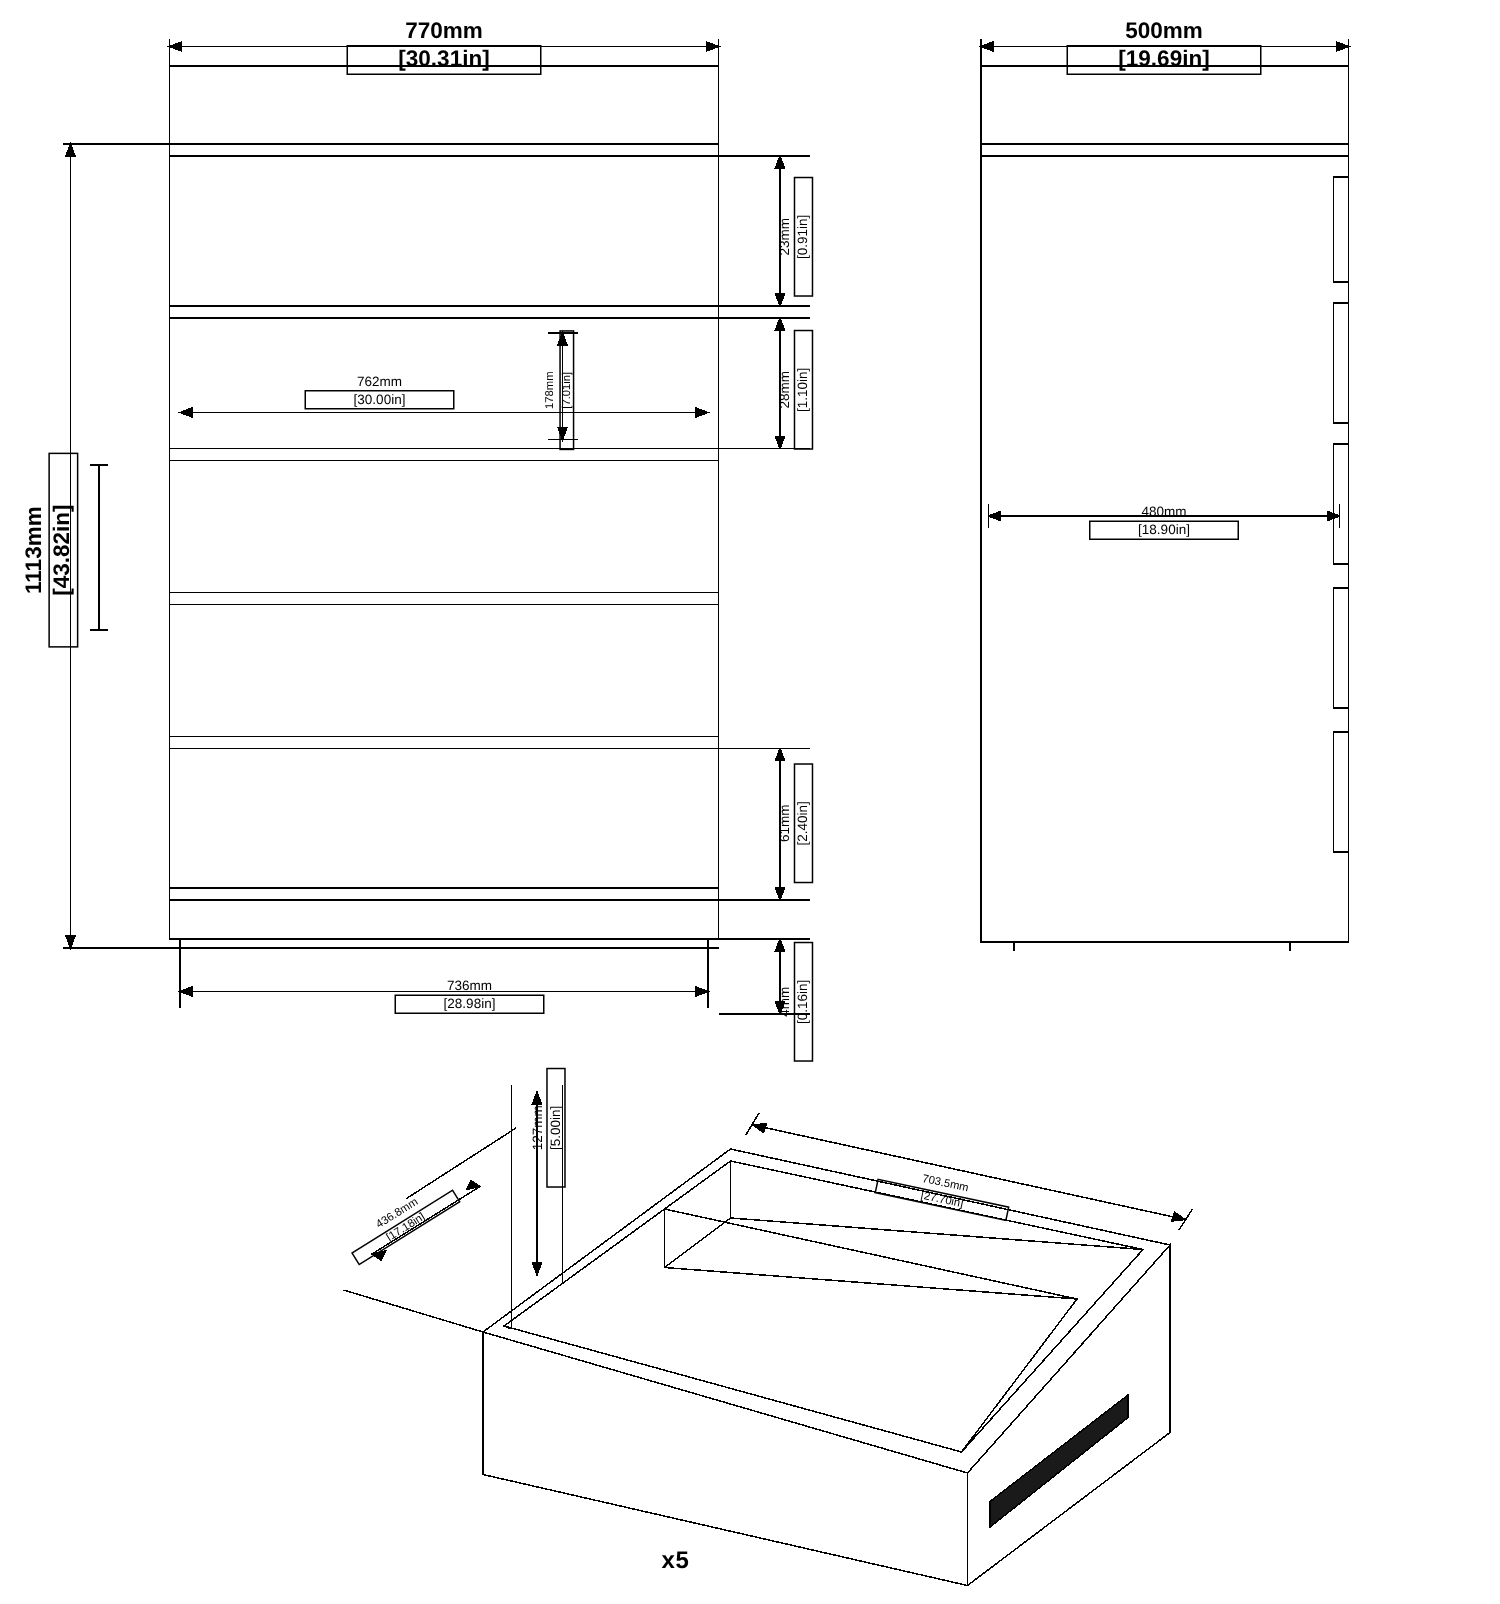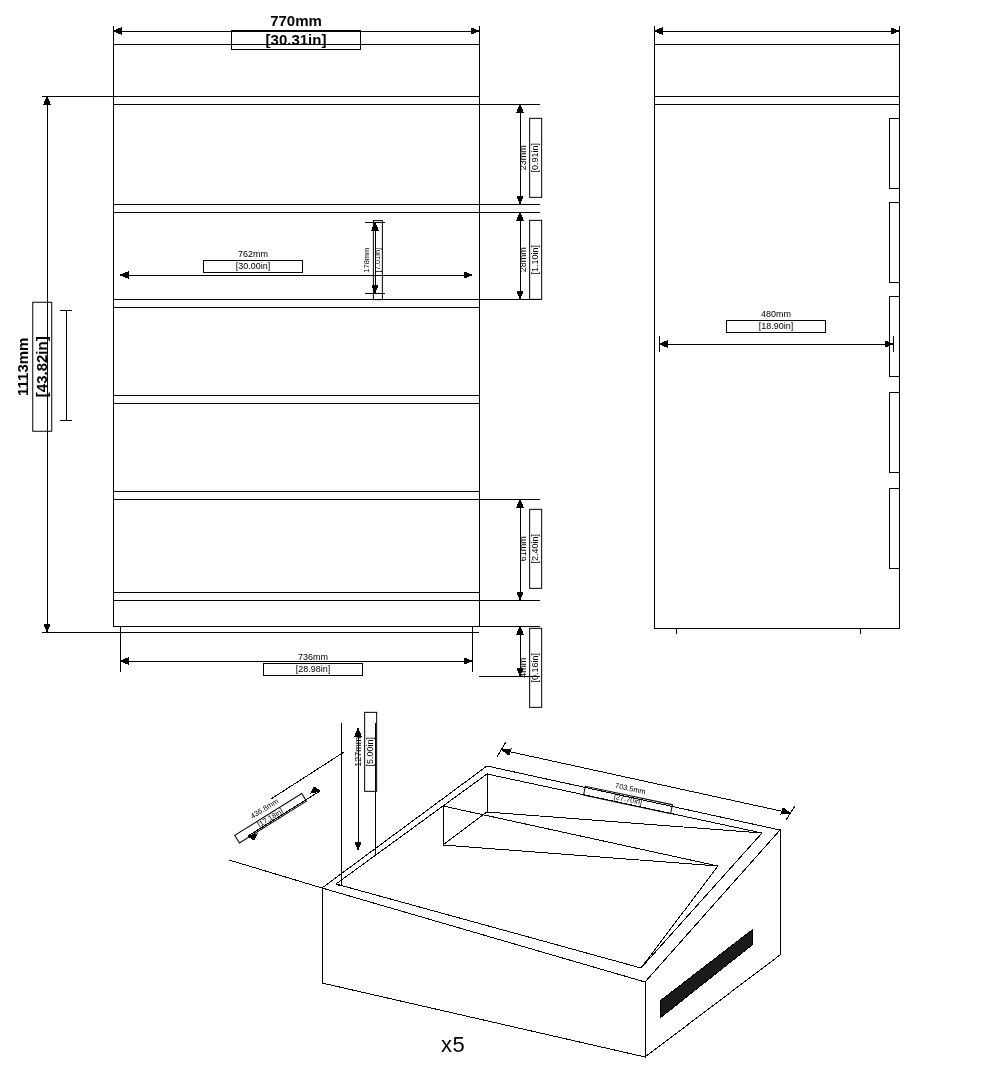--- a/index.html
+++ b/index.html
@@ -50,22 +50,22 @@
   .small .mm { font-size: 9px; font-weight: normal; }
   .small .inch { font-size: 9px; font-weight: normal; }
   .tiny .mm { font-size: 7.5px; font-weight: normal; }
   .tiny .inch { font-size: 7.5px; font-weight: normal; }
   .vert {
     transform-origin: 50% 50%;
     transform: rotate(-90deg);
   }
   .qty {
     position: absolute;
-    font-size: 22px;
-    font-weight: normal;
+    font-size: 16px;
+    font-weight: bold;
     letter-spacing: 0.5px;
   }
 </style>
 </head>
 <body>
 
 <div id="sheet">
 
   <svg class="diagram" viewBox="0 0 1000 1069">
     <g stroke="#000" fill="none" stroke-width="1" shape-rendering="crispEdges">
@@ -277,22 +277,26 @@
   <div class="dimtext small vert" style="left:490px; top:656px; width:80px;">
     <span class="mm">4mm</span>
     <span class="inch">[0.16in]</span>
   </div>
 
   <div class="dimtext small" style="left:263px; top:652px; width:100px;">
     <span class="mm">736mm</span>
     <span class="inch">[28.98in]</span>
   </div>
 
-
-  <div class="dimtext small" style="left:726px; top:309px; width:100px;">
+  <div class="dimtext big" style="left:711px; top:12px; width:130px;">
+    <span class="mm">500mm</span>
+    <span class="inch">[19.69in]</span>
+  </div>
+
+  <div class="dimtext small" style="left:726px; top:336px; width:100px;">
     <span class="mm">480mm</span>
     <span class="inch">[18.90in]</span>
   </div>
 
   <div class="dimtext small vert" style="left:325px; top:740px; width:80px;">
     <span class="mm">127mm</span>
     <span class="inch">[5.00in]</span>
   </div>
 
   <div class="dimtext tiny" style="left:228px; top:804px; width:80px; transform:rotate(-32deg); transform-origin:50% 50%;">

